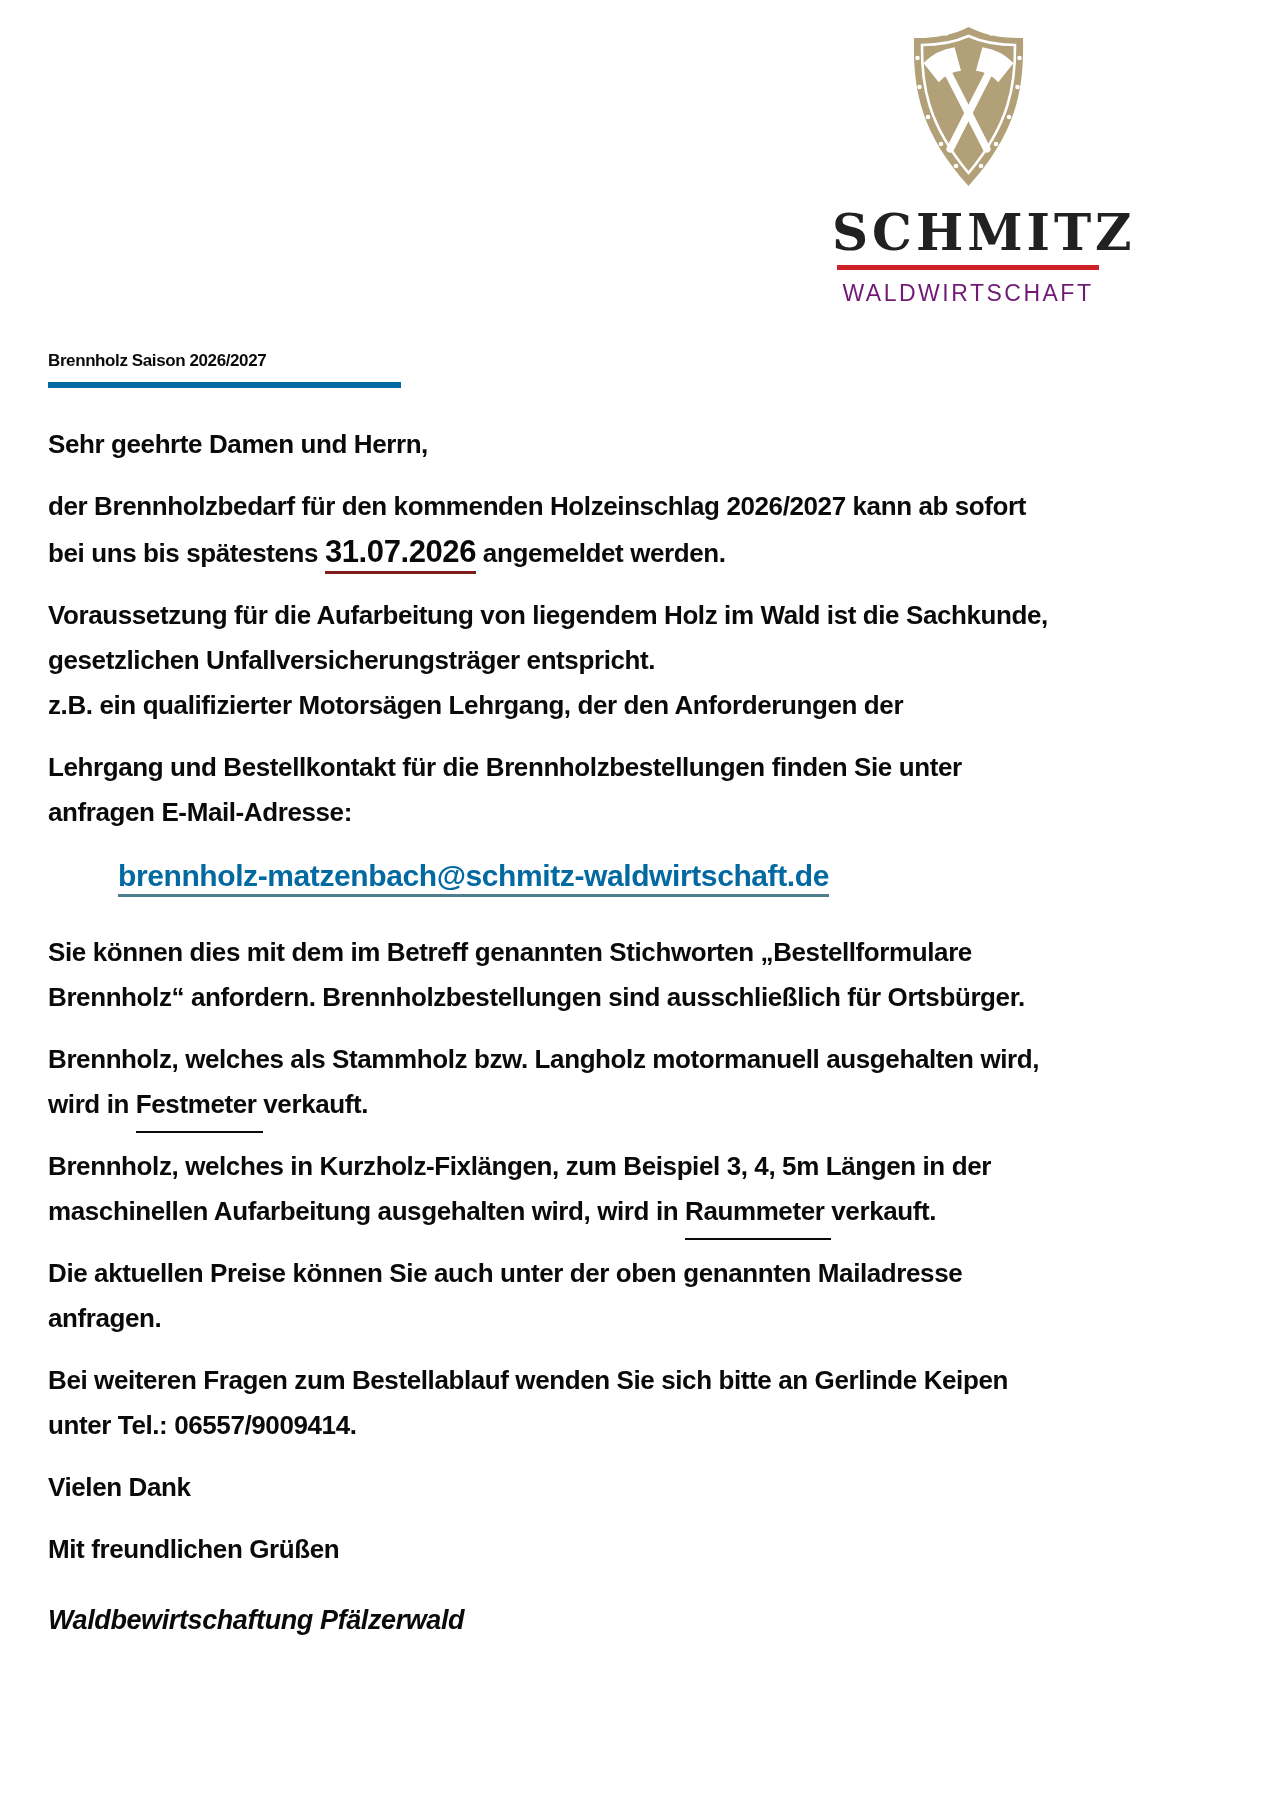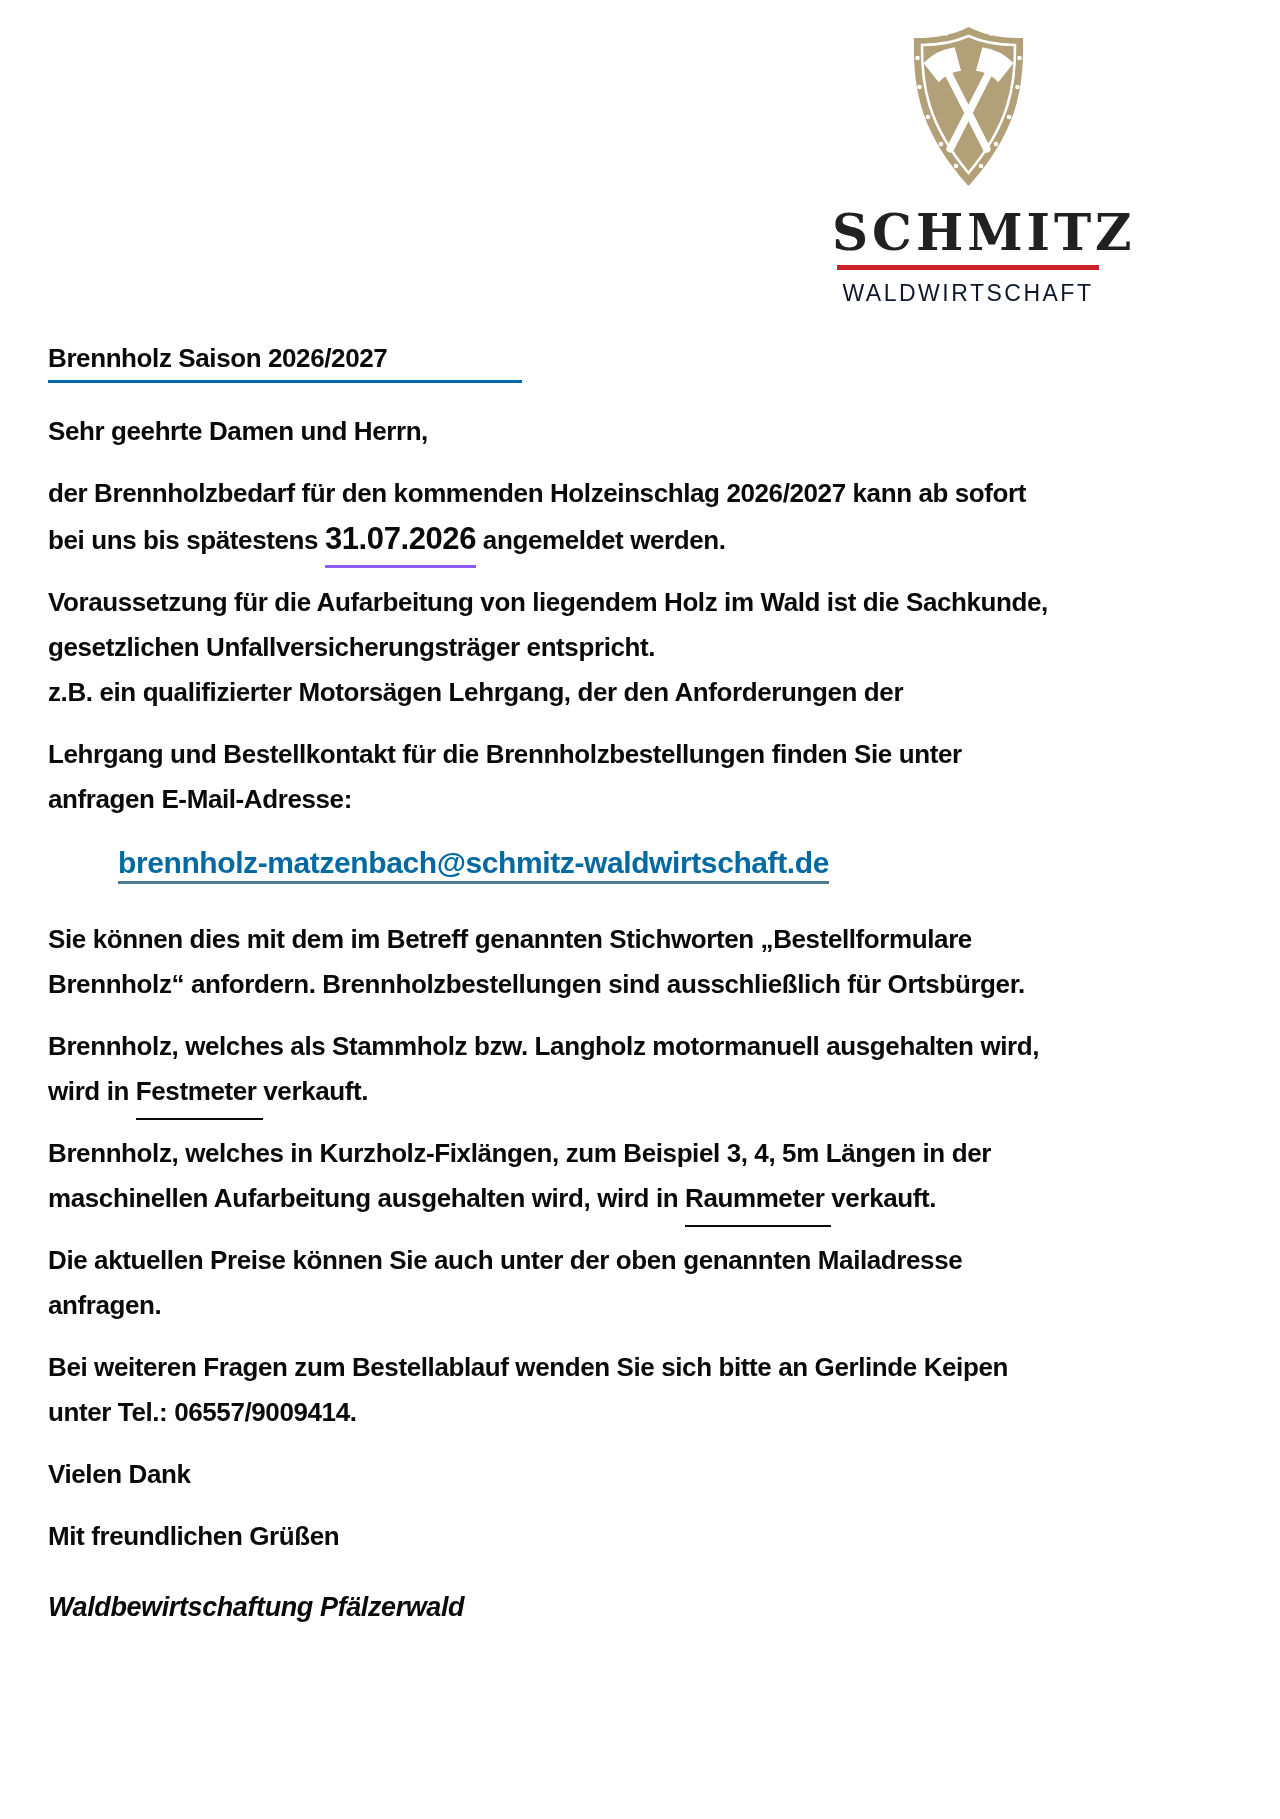--- a/index.html
+++ b/index.html
@@ -18,38 +18,38 @@
   }
   .logo .shield{display:block;margin:0 auto;}
   .brand{
     font-family:"DejaVu Serif","Liberation Serif",serif;
     font-weight:700;font-size:50px;line-height:52px;
     letter-spacing:4px;color:#212124;margin-top:18px;
     white-space:nowrap;
   }
   .brand-rule{height:5px;background:#cd2027;width:262px;margin:6px auto 10px;}
   .brand-sub{
-    font-size:23px;font-weight:400;letter-spacing:2.5px;color:#0f172a;
+    font-size:23px;font-weight:400;letter-spacing:2.5px;color:#701a75;
     white-space:nowrap;
   }
   
   .letter{
     position:absolute;top:342px;left:48px;width:1180px;
     font-size:26px;font-weight:700;letter-spacing:-0.4px;
   }
   .heading{
-    display:inline-block;font-size:26px;
-    border-bottom:3px solid #0369a1;
-    padding:0 135px 5px 0;margin-bottom:26px;
+    display:inline-block;font-size:17px;
+    border-bottom:6px solid #0369a1;
+    padding:0 135px 5px 0;margin-bottom:34px;
     line-height:33px;white-space:nowrap;
   }
   p.par{margin:0 0 17px;}
   .ln{display:block;line-height:45px;white-space:nowrap;}
   .u{border-bottom:2.5px solid currentColor;padding-bottom:12px;}
-  .date{font-size:31px;border-bottom:3px solid #8b5cf6;padding-bottom:9px;}
+  .date{font-size:31px;border-bottom:3px solid #7f1d1d;padding-bottom:2px;}
   .email-row{margin:8px 0 30px;padding-left:70px;}
   .email-link{
     color:#0369a1;font-size:30px;line-height:48px;font-weight:700;
     text-decoration:none;border-bottom:3px solid #4e7d8e;padding-bottom:2px;
     white-space:nowrap;
   }
   .thanks{margin-bottom:0;}
   .closing{margin-top:95px;}
   .sig-name{
     display:inline-block;

